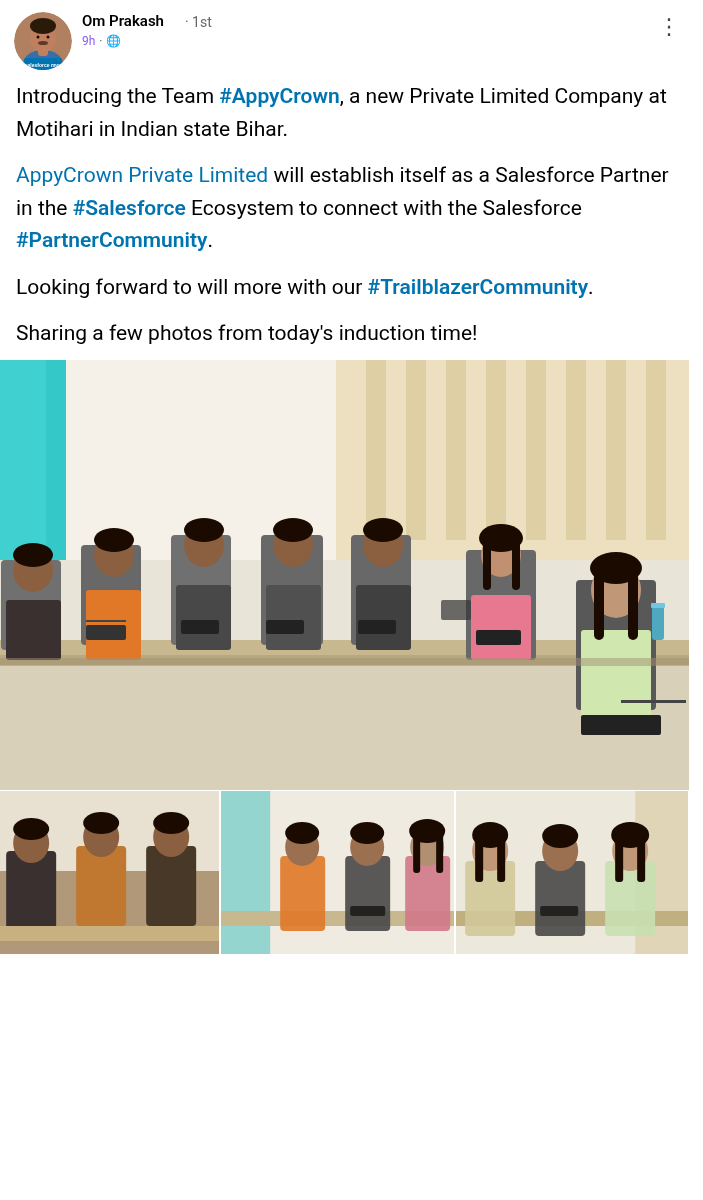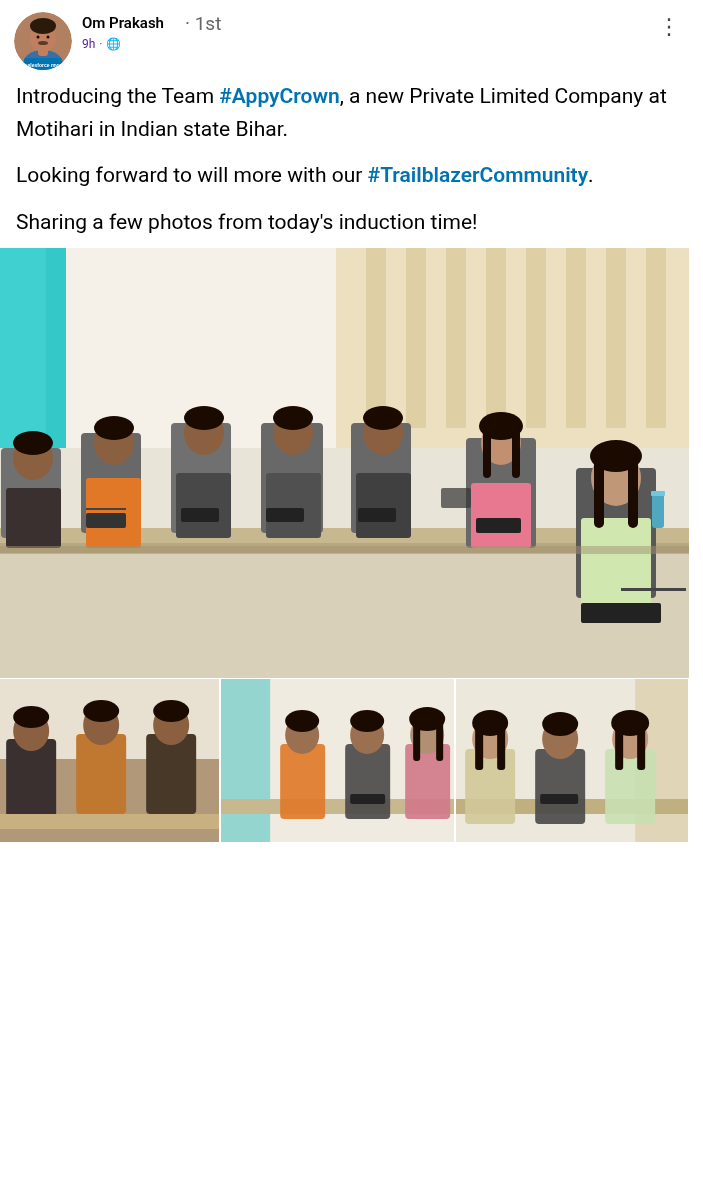--- a/index.html
+++ b/index.html
@@ -41,37 +41,37 @@
       gap: 21px;
     }
     .author-name {
       font-size: 15px;
       font-weight: 600;
       color: #000000;
       line-height: 1.3;
     }
     .connection-degree {
       color: #666666;
-      font-size: 19px;
+      font-size: 14px;
     }
     .author-subtitle {
       font-size: 13px;
       color: #555555;
       line-height: 1.3;
       margin-top: 1px;
     }
     .post-meta {
       display: flex;
       align-items: center;
       gap: 4px;
       margin-top: 2px;
     }
     .post-time {
       font-size: 12px;
-      color: #4c1d95;
+      color: #8b5cf6;
     }
     .globe-icon {
       font-size: 12px;
       color: #666666;
     }
     .dot-separator {
       font-size: 12px;
       color: #666666;
     }
     .more-options {
@@ -186,20 +186,23 @@
     </div>
     <div class="more-options">⋮</div>
   </div>
 
   <div class="post-content">
 
     <div class="post-paragraph">
       <span>Introducing the Team </span><span class="hashtag">#AppyCrown</span><span>, a new Private Limited Company at Motihari in Indian state Bihar.</span>
     </div>
 
+    <div class="post-paragraph">
+      <span class="link-text">AppyCrown Private Limited</span><span> will establish itself as a Salesforce Partner in the </span><span class="hashtag">#Salesforce</span><span> Ecosystem to connect with the Salesforce </span><span class="hashtag">#PartnerCommunity</span><span>.</span>
+    </div>
 
 
 
     <div class="post-paragraph">
       <span>Looking forward to will more with our </span><span class="hashtag">#TrailblazerCommunity</span><span>.</span>
     </div>
 
     <div class="post-paragraph">
       <span>Sharing a few photos from today's induction time!</span>
     </div>

